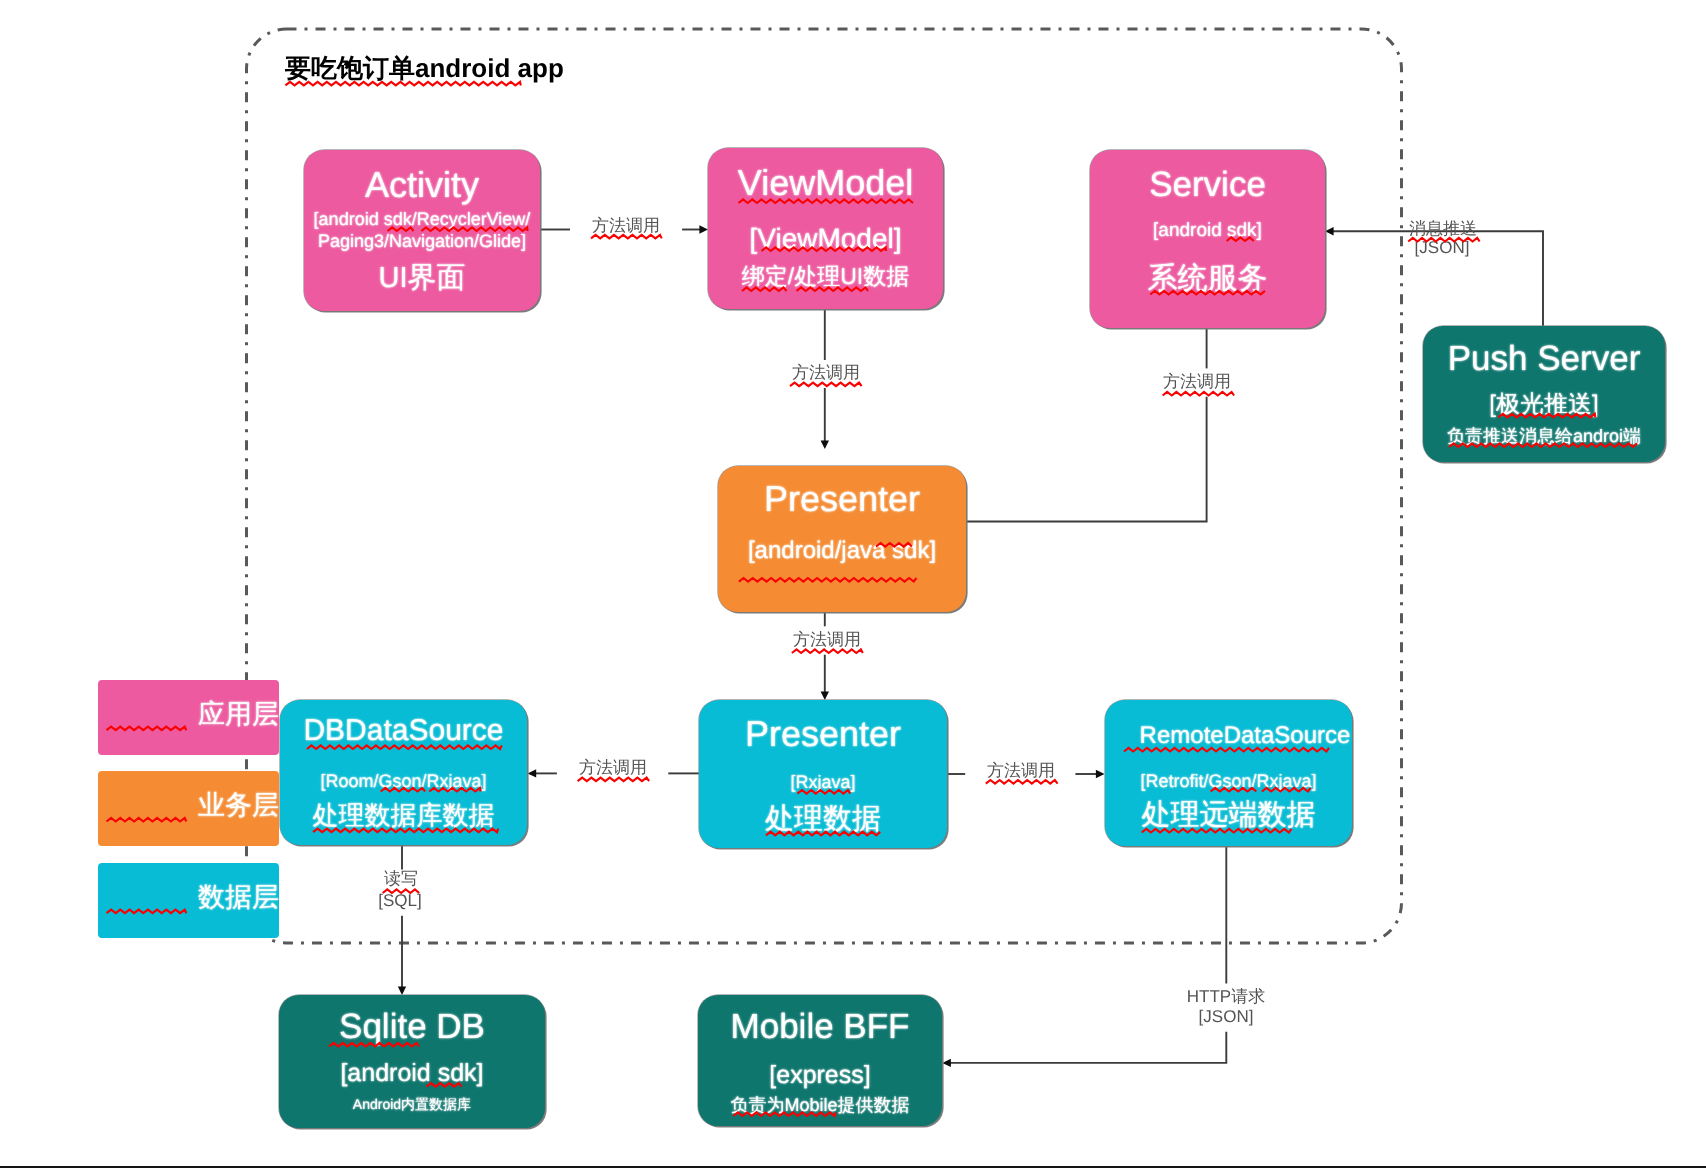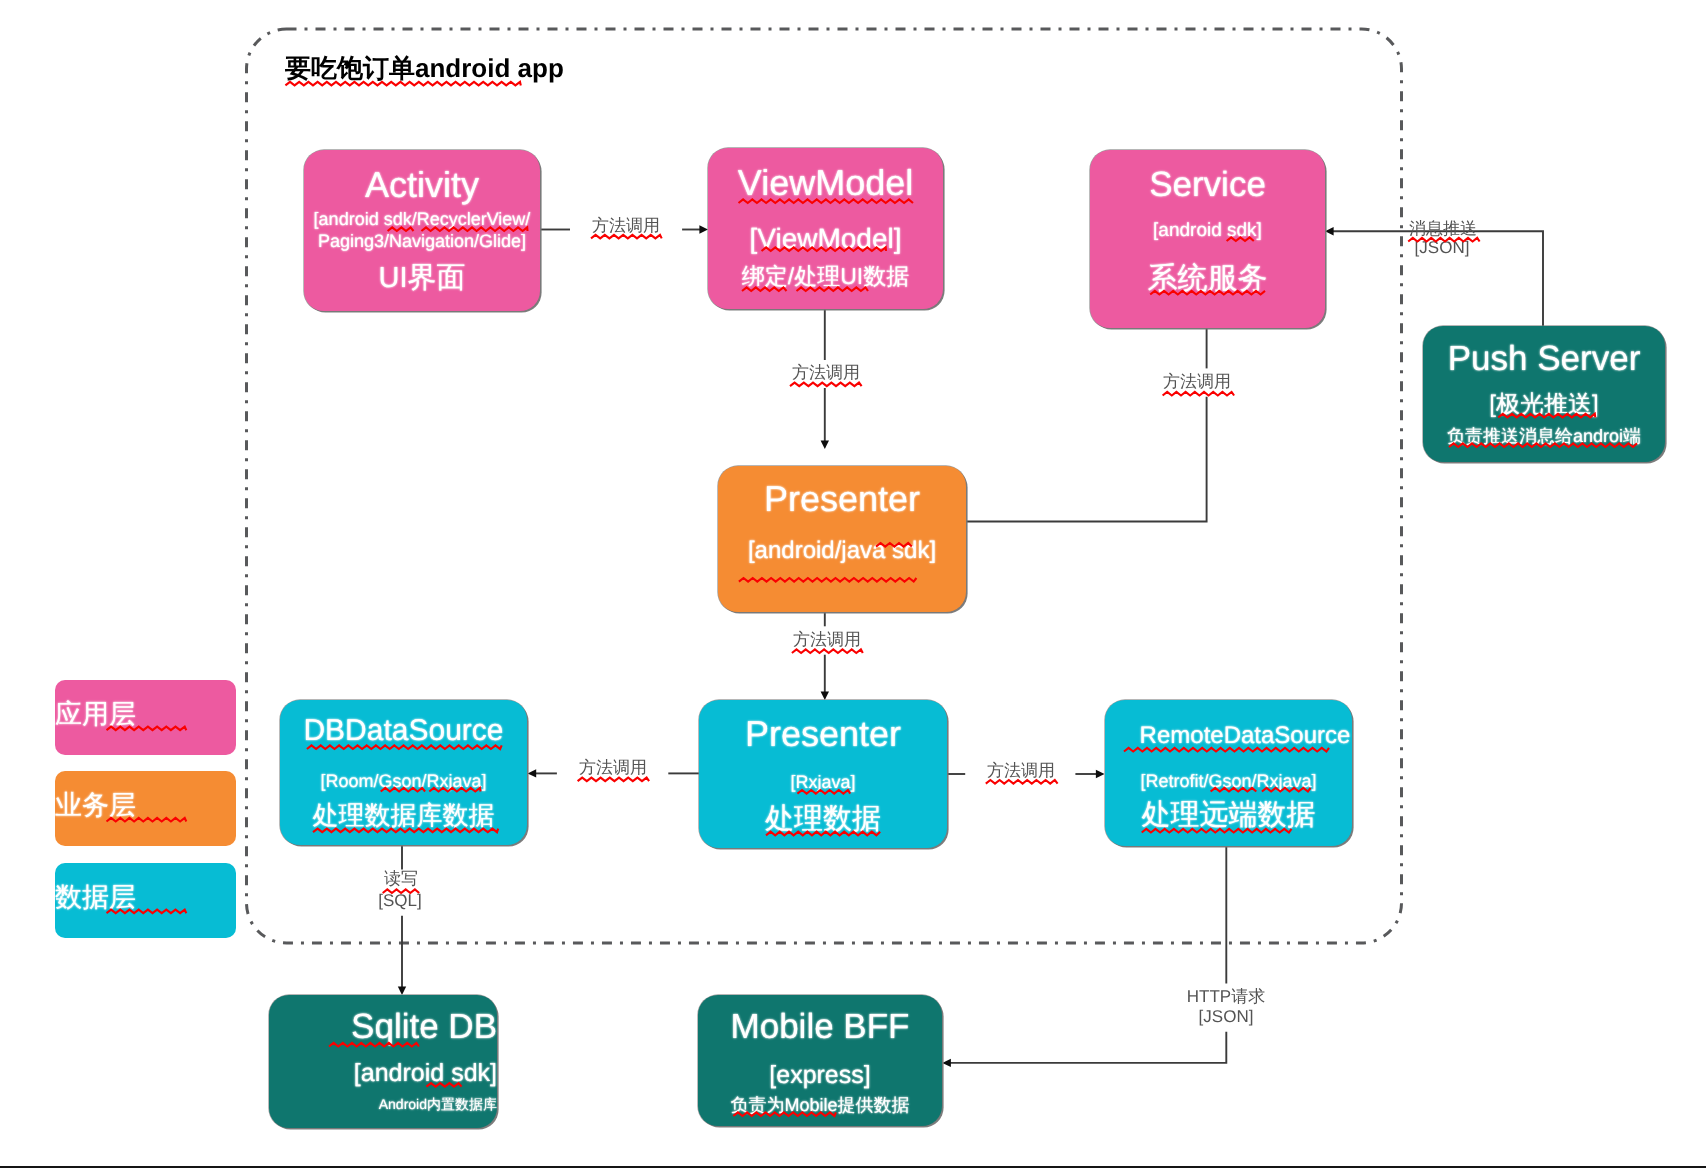--- a/index.html
+++ b/index.html
@@ -15,22 +15,22 @@
         color:#fff;text-align:center;
         box-shadow:1.6px 1.6px 0.6px rgba(118,118,118,0.95),
                    0 0 0 0.7px rgba(125,125,125,0.75);}
   .app{background:#ed5aa0;}
   .biz{background:#f58c33;}
   .dat{background:#07bcd4;}
   .ext{background:#0f766e;}
   .tline{position:absolute;left:0;right:0;white-space:nowrap;
          -webkit-font-smoothing:antialiased;
          text-shadow:0 0 1.6px rgba(255,255,255,0.95),0 0 2.6px rgba(255,255,255,0.6);}
-  .legend{position:absolute;box-sizing:border-box;border-radius:10px;
-          color:#fff;text-align:left;}
+  .legend{position:absolute;box-sizing:border-box;border-radius:4px;
+          color:#fff;text-align:right;margin-left:43px;}
   .b-title{position:absolute;font-weight:bold;color:#000;white-space:nowrap;}
   .elabel{position:absolute;color:#545454;text-align:center;white-space:nowrap;}
   .bottomrule{position:absolute;left:0;background:#151515;}
 </style>
 </head>
 <body>
 
 <div id="stage">
 <svg id="wires" width="1706" height="1168">
   <rect x="246.5" y="29" width="1155" height="914" rx="40" ry="40" fill="none" stroke="#58595b" stroke-width="3" stroke-dasharray="10 8 3 8" stroke-linecap="butt"></rect>
@@ -112,21 +112,21 @@
 <div class="node dat" style="left:699.0px;top:700.0px;width:248.0px;height:148.0px;">
   <div class="tline" style="top:-1.7px;font-size:36px;line-height:72px;">Presenter</div>
   <div class="tline" style="top:64.4px;font-size:18px;line-height:36px;">[Rxjava]</div>
   <div class="tline" style="top:89.9px;font-size:29px;line-height:58px;">处理数据</div>
 </div>
 <div class="node dat" style="left:1105.0px;top:700.0px;width:247.0px;height:146.0px;">
   <div class="tline" style="top:12.1px;font-size:24px;line-height:48px;padding-left:33px;">RemoteDataSource</div>
   <div class="tline" style="top:62.8px;font-size:18px;line-height:36px;">[Retrofit/Gson/Rxjava]</div>
   <div class="tline" style="top:86.4px;font-size:29px;line-height:58px;">处理远端数据</div>
 </div>
-<div class="node ext" style="left:269px;top:995.0px;width:228px;height:133.0px;text-align:right;">
+<div class="node ext" style="left:279.0px;top:995.0px;width:266px;height:133.0px;">
   <div class="tline" style="top:-3.1px;font-size:35px;line-height:70px;">Sqlite DB</div>
   <div class="tline" style="top:52.9px;font-size:25px;line-height:50px;">[android sdk]</div>
   <div class="tline" style="top:91.0px;font-size:14px;line-height:36px;">Android内置数据库</div>
 </div>
 <div class="node ext" style="left:698.0px;top:995.0px;width:244.0px;height:131.0px;">
   <div class="tline" style="top:-2.8px;font-size:35px;line-height:70px;">Mobile BFF</div>
   <div class="tline" style="top:54.5px;font-size:25px;line-height:50px;">[express]</div>
   <div class="tline" style="top:92.0px;font-size:18px;line-height:36px;">负责为Mobile提供数据</div>
 </div>
 <div class="legend app" style="left:55.0px;top:680.0px;width:181.0px;height:75.0px;">

